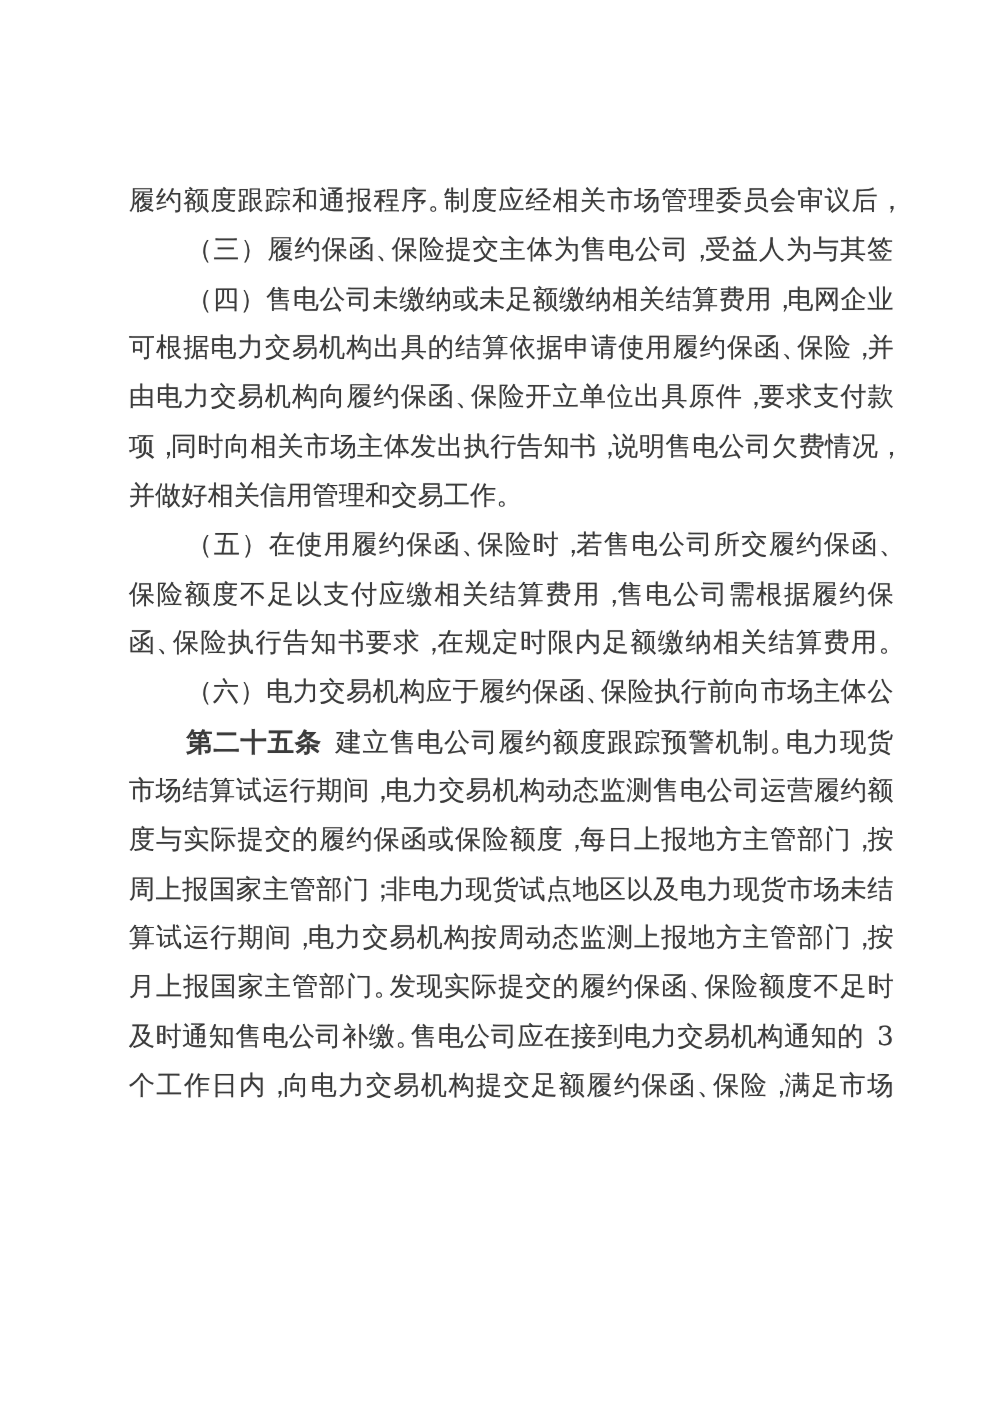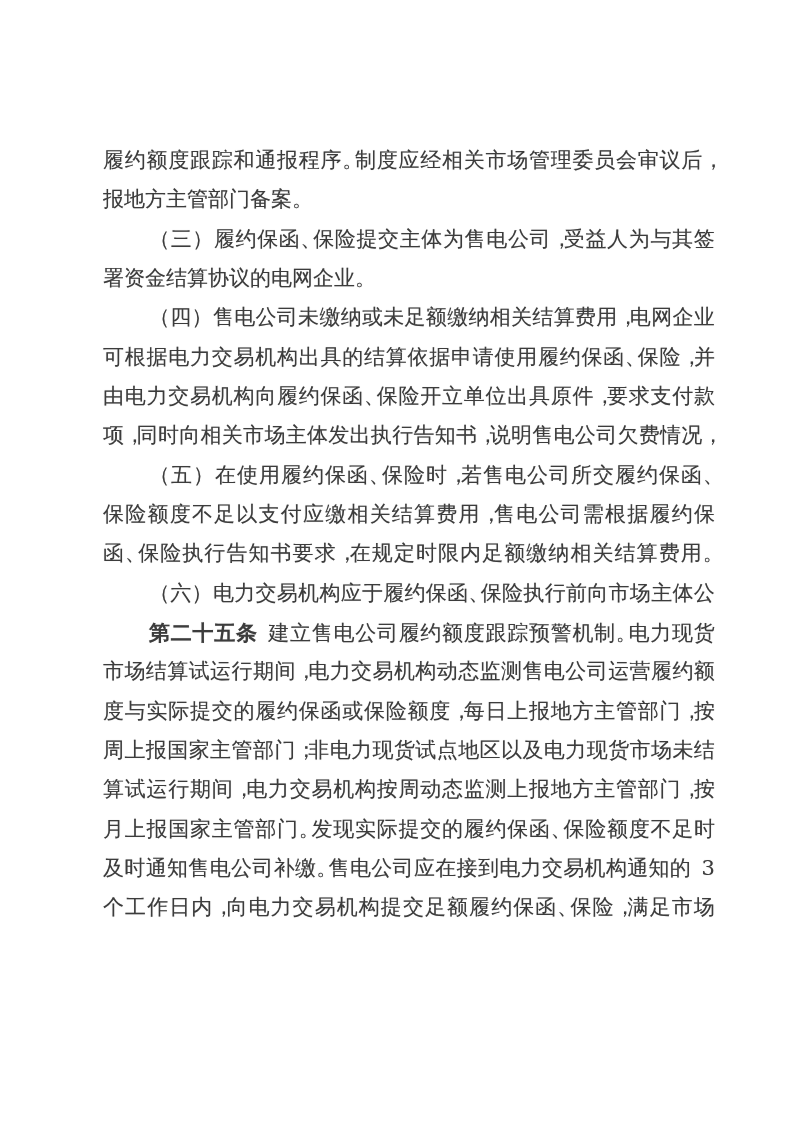--- a/index.html
+++ b/index.html
@@ -85,21 +85,20 @@
           <span class="ch">管</span>
           <span class="ch">理</span>
           <span class="ch">委</span>
           <span class="ch">员</span>
           <span class="ch">会</span>
           <span class="ch">审</span>
           <span class="ch">议</span>
           <span class="ch">后</span>
           <span class="ch pn">，</span>
         </div>
-        <div class="line">报地方主管部门备案。</div>
       </div>
       <div class="para">
         <div class="line fill indent">
           <span class="ch">（</span>
           <span class="ch">三</span>
           <span class="ch">）</span>
           <span class="ch">履</span>
           <span class="ch">约</span>
           <span class="ch">保</span>
           <span class="ch">函</span>
@@ -117,21 +116,20 @@
           <span class="ch">司</span>
           <span class="ch pn">，</span>
           <span class="ch">受</span>
           <span class="ch">益</span>
           <span class="ch">人</span>
           <span class="ch">为</span>
           <span class="ch">与</span>
           <span class="ch">其</span>
           <span class="ch">签</span>
         </div>
-        <div class="line">署资金结算协议的电网企业。</div>
       </div>
       <div class="para">
         <div class="line fill indent">
           <span class="ch">（</span>
           <span class="ch">四</span>
           <span class="ch">）</span>
           <span class="ch">售</span>
           <span class="ch">电</span>
           <span class="ch">公</span>
           <span class="ch">司</span>
@@ -243,20 +241,21 @@
           <span class="ch">售</span>
           <span class="ch">电</span>
           <span class="ch">公</span>
           <span class="ch">司</span>
           <span class="ch">欠</span>
           <span class="ch">费</span>
           <span class="ch">情</span>
           <span class="ch">况</span>
           <span class="ch pn">，</span>
         </div>
+        <div class="line">并做好相关信用管理和交易工作。</div>
       </div>
       <div class="para">
         <div class="line fill indent">
           <span class="ch">（</span>
           <span class="ch">五</span>
           <span class="ch">）</span>
           <span class="ch">在</span>
           <span class="ch">使</span>
           <span class="ch">用</span>
           <span class="ch">履</span>

